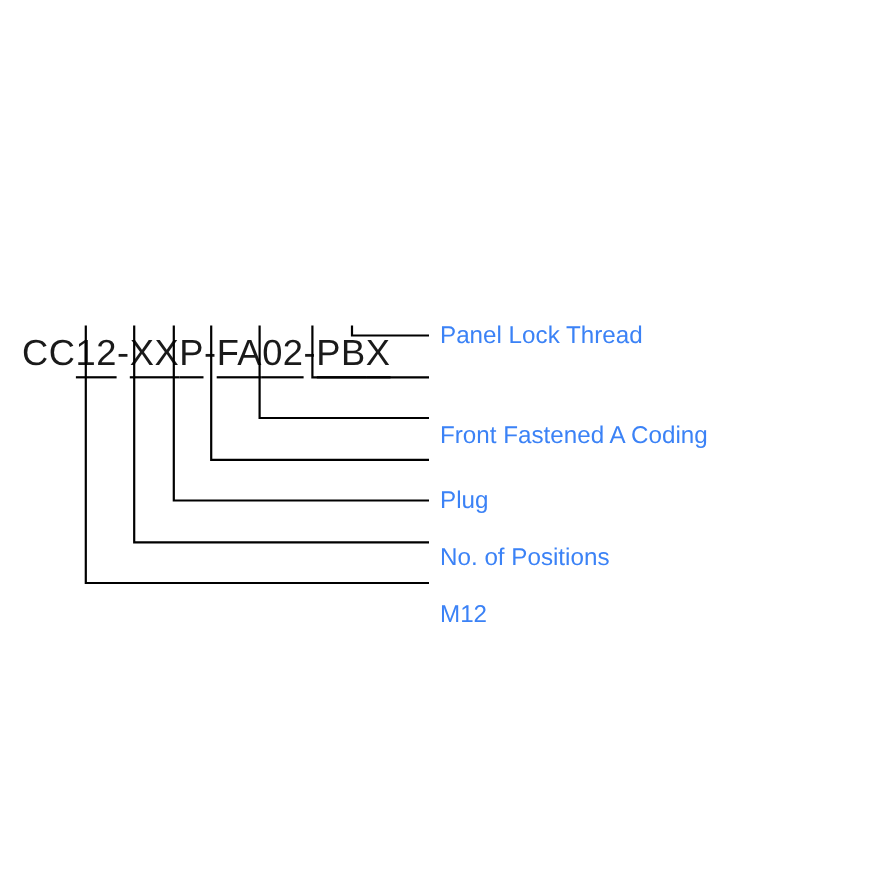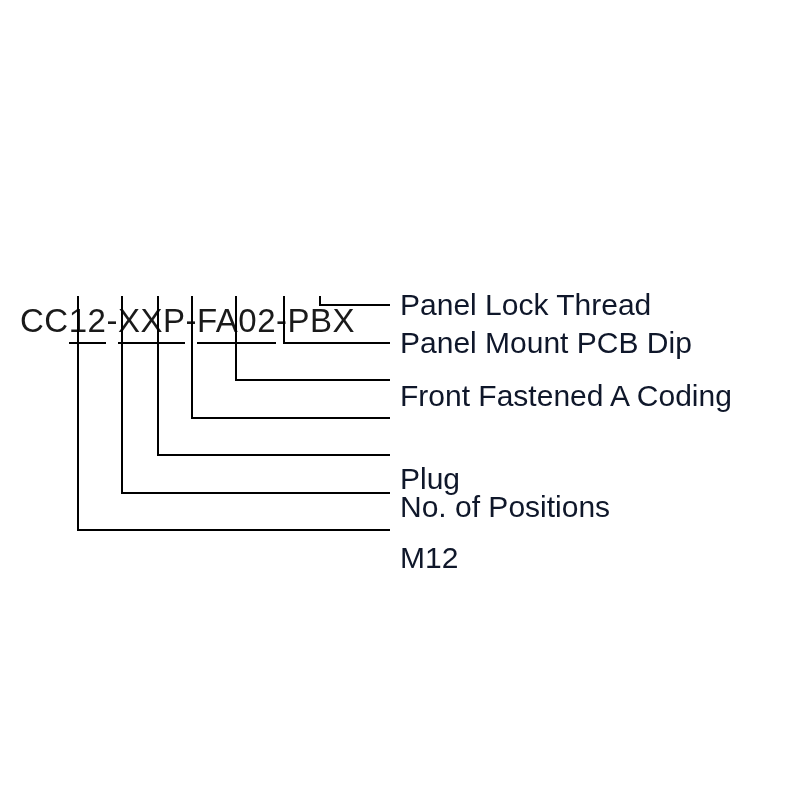--- a/index.html
+++ b/index.html
@@ -41,24 +41,24 @@
     top: 0;
   }
   svg.lines path {
     fill: none;
     stroke: #000000;
     stroke-width: 2;
   }
   .callout {
     position: absolute;
     left: 400px;
-    font-size: 30px;
+    font-size: 22px;
     line-height: 38px;
     white-space: nowrap;
-    color: #0f172a;
+    color: #3b82f6;
   }
 </style>
 </head>
 <body>
 
 <div class="page">
 
   <div class="code">
     <span>CC</span><span class="u">12</span><span>-</span><span class="u">XX</span><span class="u">P</span><span>-</span><span class="u">FA</span><span class="u">02</span><span>-</span><span class="u">PB</span><span class="u">X</span>
   </div>
@@ -67,19 +67,18 @@
     <path d="M320 296 L320 305 L390 305"></path>
     <path d="M284 296 L284 343 L390 343"></path>
     <path d="M236 296 L236 380 L390 380"></path>
     <path d="M192 296 L192 418 L390 418"></path>
     <path d="M158 296 L158 455 L390 455"></path>
     <path d="M122 296 L122 493 L390 493"></path>
     <path d="M78 296 L78 530 L390 530"></path>
   </svg>
 
   <div class="callout" style="top:286px">Panel Lock Thread</div>
-  <div class="callout" style="top:324px">Panel Mount PCB Dip</div>
   <div class="callout" style="top:377px">Front Fastened A Coding</div>
-  <div class="callout" style="top:460px">Plug</div>
+  <div class="callout" style="top:436px">Plug</div>
   <div class="callout" style="top:488px">No. of Positions</div>
   <div class="callout" style="top:539px">M12</div>
 
 </div>
 
 </body></html>

